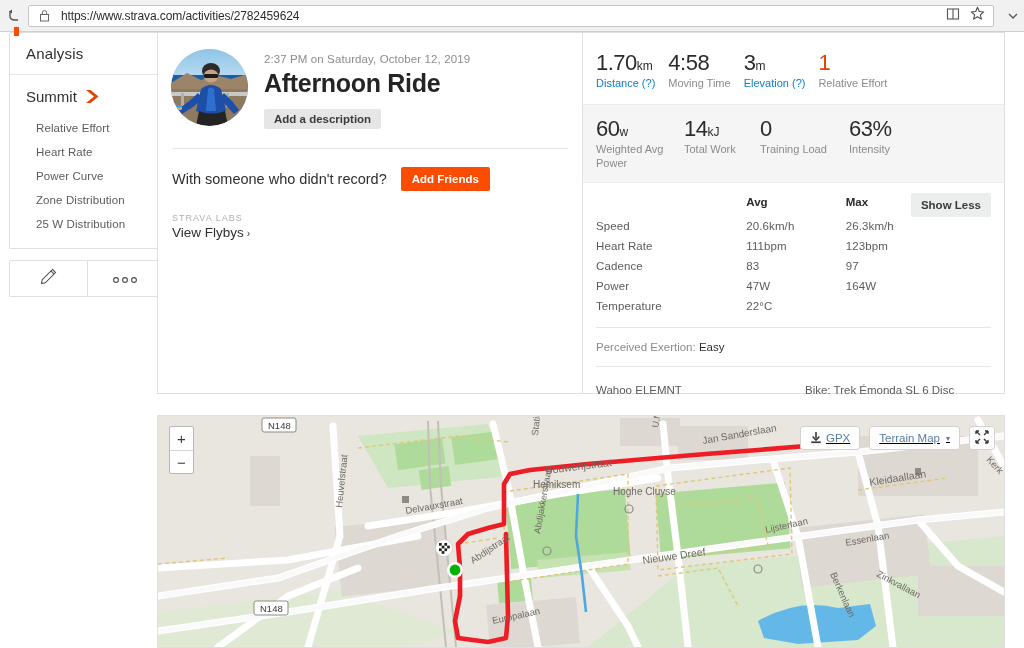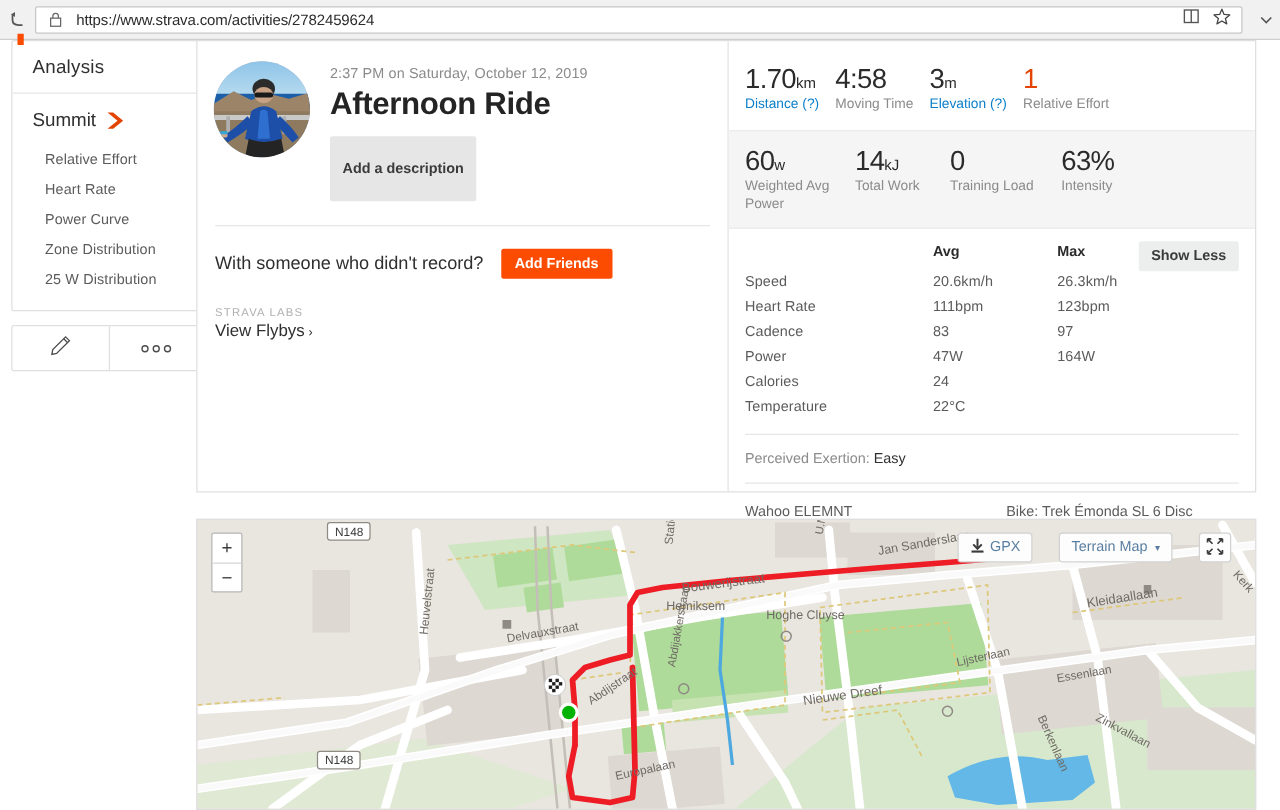--- a/index.html
+++ b/index.html
@@ -88,21 +88,21 @@
     flex: 0 0 auto; background: #9ab6c9; position: relative;
   }
   .avatar svg { display: block; }
   .activity-meta { padding-left: 16px; padding-top: 4px; }
   .activity-date { font-size: 11.5px; color: #8b8b8b; letter-spacing: .1px; }
   .activity-title {
     font-size: 25px; font-weight: bold; color: #242424; margin-top: 4px;
     letter-spacing: -.3px;
   }
   .desc-btn {
-    display: inline-block; margin-top: 11px; padding: 20px 10px;
+    display: inline-block; margin-top: 11px; padding: 4px 10px;
     background: #e6e6e6; color: #3b3b3b; font-size: 11.5px; font-weight: bold;
     border-radius: 2px; cursor: pointer;
   }
   .hr-line { height: 1px; background: #e6e6e6; margin: 19px 14px 0 14px; }
 
   .withsomeone-row {
     display: flex; align-items: center; padding: 18px 0 0 14px;
   }
   .withsomeone-text { font-size: 14.5px; color: #2f2f2f; }
   .addfriends-btn {
@@ -170,21 +170,21 @@
     position: absolute; left: 11px; top: 10px; width: 25px;
     background: #fff; border: 1px solid #b7b7b7; border-radius: 2px;
     z-index: 5;
   }
   .zoom-btn {
     height: 23px; display: flex; align-items: center; justify-content: center;
     font-size: 15px; color: #3b3b3b; cursor: pointer;
   }
   .zoom-btn + .zoom-btn { border-top: 1px solid #d5d5d5; }
   .map-tools {
-    position: absolute; right: 19px; top: 10px; display: flex; gap: 21px; z-index: 5;
+    position: absolute; right: 9px; top: 10px; display: flex; gap: 9px; z-index: 5; text-decoration: underline;
   }
   .map-btn {
     background: #fdfdfd; border: 1px solid #d2d2d2; border-radius: 3px;
     height: 24px; display: flex; align-items: center; padding: 0 9px;
     font-size: 11.5px; color: #5a7ea0; cursor: pointer; gap: 4px;
   }
   .map-btn.square { padding: 0; width: 26px; justify-content: center; color: #3b3b3b; }
   .caret { font-size: 8px; margin-left: 2px; color: #5a7ea0; }
 </style>
 </head>
@@ -402,25 +402,20 @@
               <td>Cadence</td>
               <td>83</td>
               <td>97</td>
             </tr>
             <tr>
               <td>Power</td>
               <td>47W</td>
               <td>164W</td>
             </tr>
             <tr>
-              <td>Calories</td>
-              <td>24</td>
-              <td></td>
-            </tr>
-            <tr>
               <td>Temperature</td>
               <td>22°C</td>
               <td></td>
             </tr>
           </tbody>
         </table>
       </div>
 
       <div class="exertion-row">
         <span>Perceived Exertion:</span>

